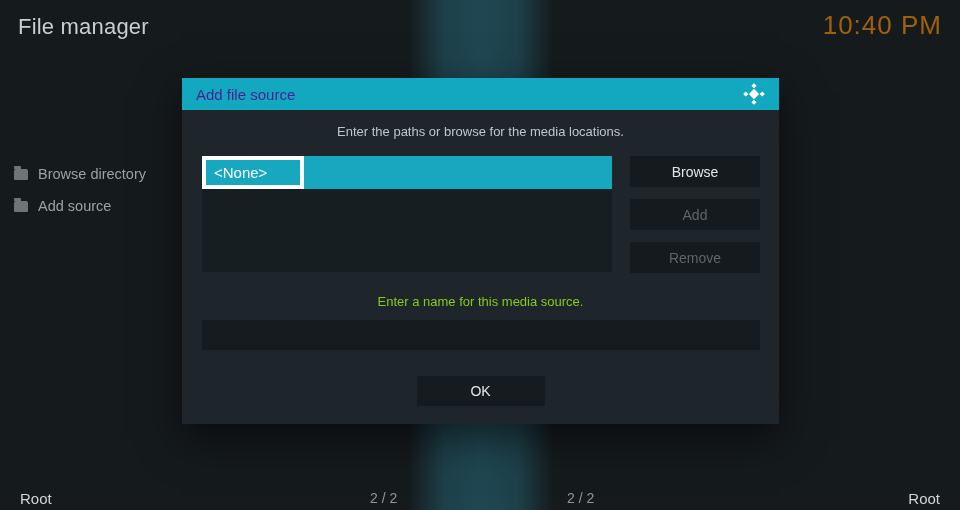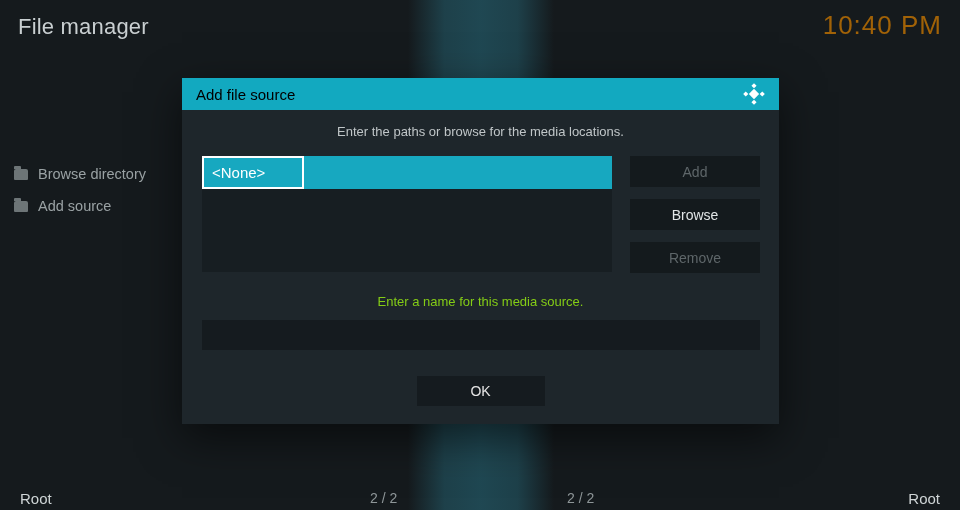--- a/index.html
+++ b/index.html
@@ -96,21 +96,21 @@
   }
   .dlg-titlebar {
     height: 32px;
     background: #12a9c0;
     display: flex;
     align-items: center;
     padding: 0 14px;
     justify-content: space-between;
   }
   .dlg-titlebar-text {
-    color: #000000;
+    color: #4c1d95;
     font-size: 15px;
     font-weight: 500;
   }
   .kodi-icon { display:flex; align-items:center; }
   .kodi-icon svg { width:22px; height:22px; }
 
   .dlg-instruction {
     text-align: center;
     font-size: 13px;
     color: #c0c6c8;
@@ -120,21 +120,21 @@
     position: absolute;
     top: 78px;
     left: 20px;
     width: 410px;
     height: 116px;
     background: #171e22;
   }
   .path-row {
     height: 33px;
     background: #17a8c0;
-    border: 2px solid #ffffff;
+    border: 4px solid #ffffff;
     color: #ffffff;
     font-size: 15px;
     padding: 0 8px;
     display: flex;
     align-items: center;
     width: 102px;
   }
   .path-row-rest{
     position:absolute; top:0; left:102px; right:0; height:33px; background:#17a8c0;
   }
@@ -211,22 +211,22 @@
   <div class="dlg-instruction">Enter the paths or browse for the media locations.</div>
 
   <div class="paths-area">
     <div class="path-row-rest"></div>
     <div class="path-row">
       <span>&lt;None&gt;</span>
     </div>
   </div>
 
   <div class="side-buttons">
+    <div class="btn">Browse</div>
     <div class="btn disabled">Add</div>
-    <div class="btn">Browse</div>
     <div class="btn disabled">Remove</div>
   </div>
 
   <div class="name-instruction">Enter a name for this media source.</div>
 
   <div class="name-field"></div>
 
   <div class="bottom-buttons">
     <div class="btn disabled">OK</div>
   </div>

